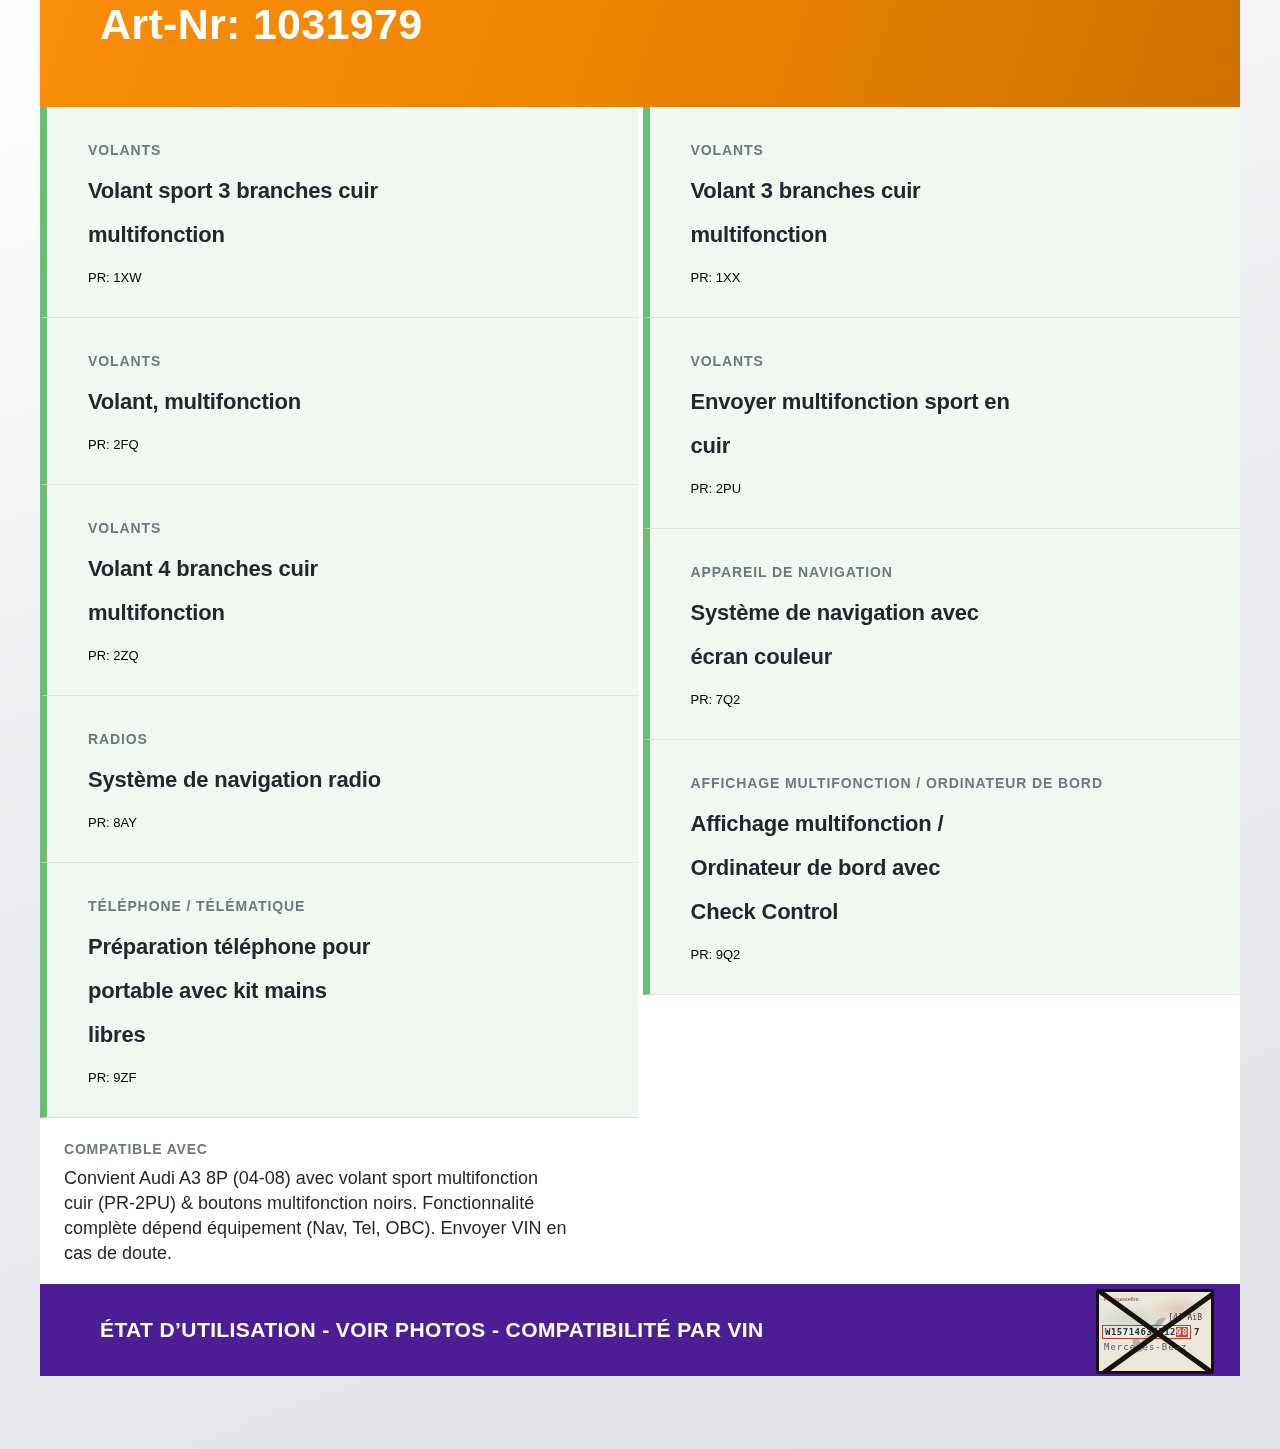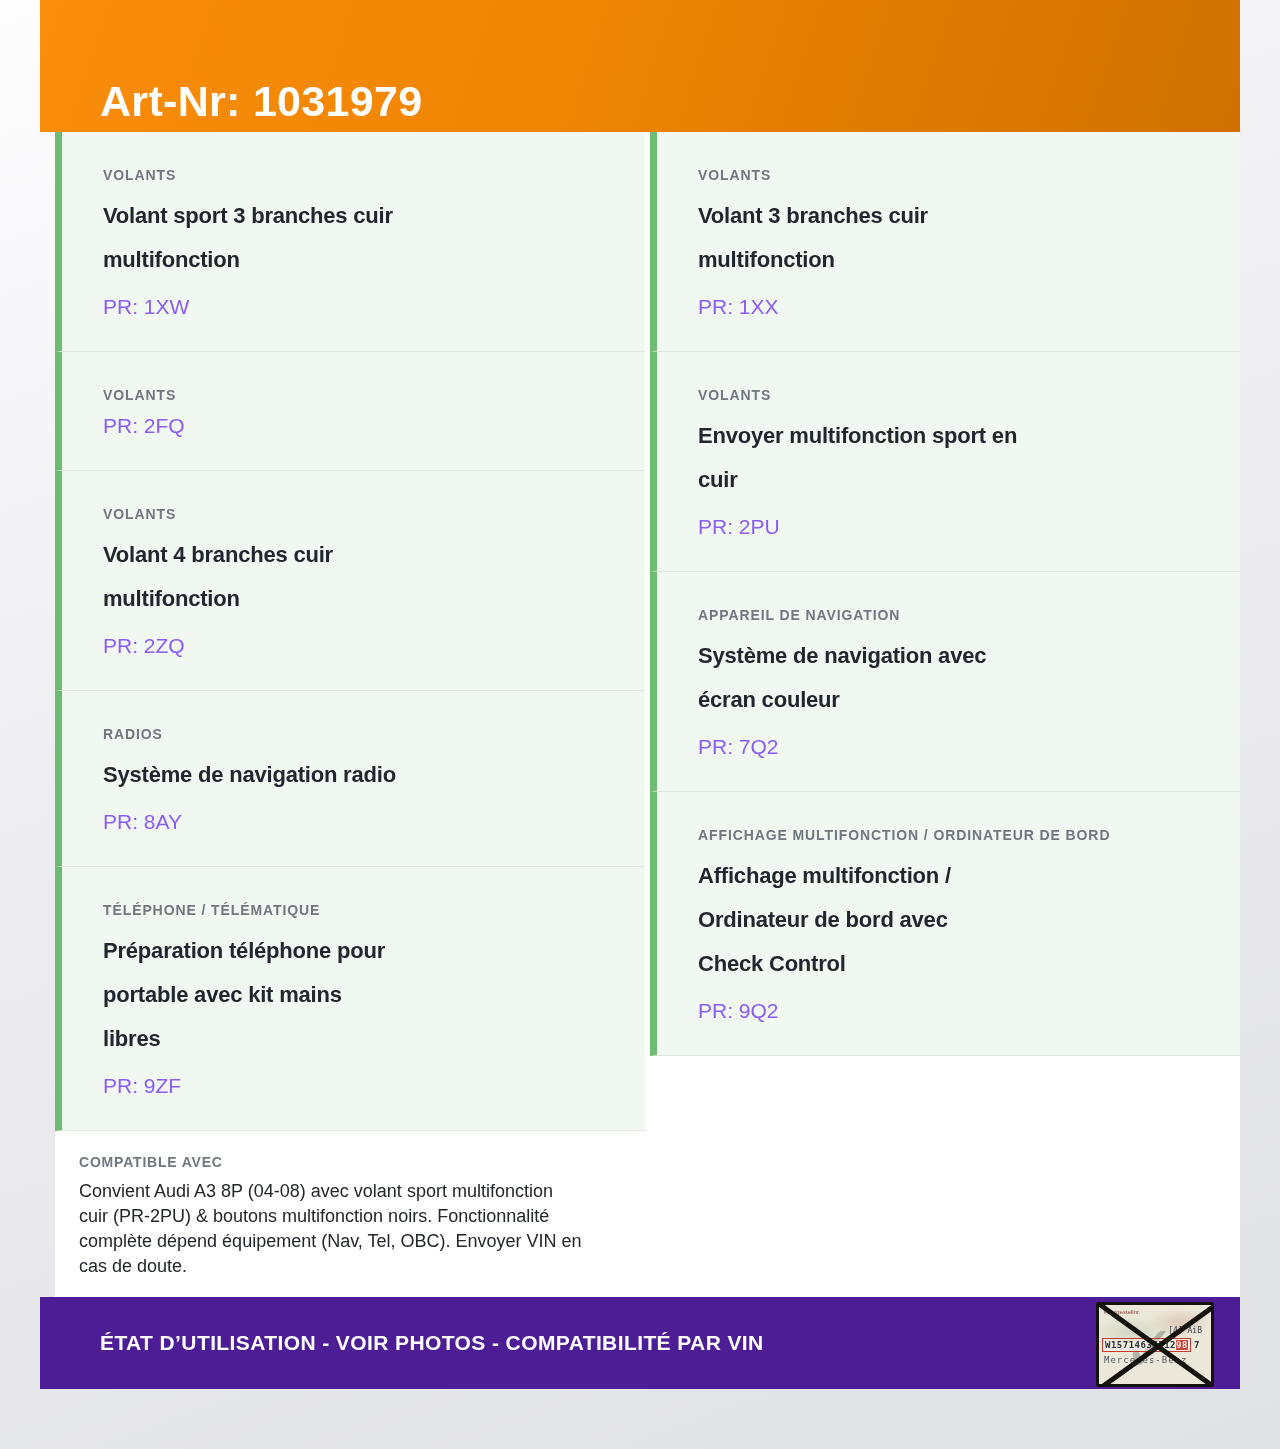--- a/index.html
+++ b/index.html
@@ -6,47 +6,47 @@
   body{
     width:1280px;height:1449px;overflow:hidden;
     background:linear-gradient(160deg,#fdfdfe 0%,#ededf1 45%,#e1e2e6 100%);
     font-family:"Liberation Sans",sans-serif;
     -webkit-font-smoothing:antialiased;
   }
   .page{position:relative;margin:0 40px;width:1200px;}
 
   
   .app-header{
-    height:132px;
+    height:107px;
     background:linear-gradient(108deg,#fa8d0b 0%,#ee8503 45%,#ce7100 100%);
-    display:flex;align-items:flex-end;
+    display:flex;align-items:flex-start;
   }
   .app-title{
     margin:0 0 6px 60px;font-size:43px;font-weight:800;color:#ffffff;letter-spacing:.3px;
   }
 
   
-  .content{background:#ffffff;display:grid;grid-template-columns:1fr 1fr;column-gap:5px;margin-left:15px;}
+  .content{background:#ffffff;display:grid;grid-template-columns:1fr 1fr;column-gap:5px;}
   .col{display:flex;flex-direction:column;background:#ffffff;}
 
   .card{
     background:#f0f8f1;
     border-left:7px solid #6cbc72;
     border-bottom:1px solid #dee5df;
     padding:35px 40px 32px 41px;
     box-sizing:border-box;
   }
   .card-category{
     font-size:14px;font-weight:700;color:#6f7780;letter-spacing:.9px;margin:0 0 11px 0;
   }
   .card-title{
     font-size:22px;line-height:44px;font-weight:700;color:#22262e;
     letter-spacing:-.2px;margin:0 0 13px 0;white-space:pre-line;max-width:470px;
   }
-  .card-pr{font-size:21px;color:#8b5cf6;margin:0;}
+  .card-pr{font-size:13px;color:#000000;margin:0;}
 
   
   .compat{background:#ffffff;padding:23px 40px 18px 24px;}
   .compat-label{font-size:14px;font-weight:700;color:#6f7780;letter-spacing:.8px;margin:0 0 9px 0;}
   .compat-text{font-size:18px;line-height:25px;font-weight:400;color:#23262c;margin:0;max-width:505px;}
 
   
   .app-footer{position:relative;height:92px;background:#4c1d95;display:flex;align-items:center;}
   .footer-text{margin-left:60px;font-size:21px;font-weight:800;color:#ffffff;letter-spacing:.4px;}
 
@@ -89,20 +89,21 @@
       <div>
   <div class="card">
     <p class="card-category">VOLANTS</p>
     <h2 class="card-title">Volant sport 3 branches cuir
 multifonction</h2>
     <p class="card-pr">PR: 1XW</p>
   </div>
 
   <div class="card">
     <p class="card-category">VOLANTS</p>
+    <h2 class="card-title">Volant, multifonction</h2>
     <p class="card-pr">PR: 2FQ</p>
   </div>
 
   <div class="card">
     <p class="card-category">VOLANTS</p>
     <h2 class="card-title">Volant 4 branches cuir
 multifonction</h2>
     <p class="card-pr">PR: 2ZQ</p>
   </div>
 

